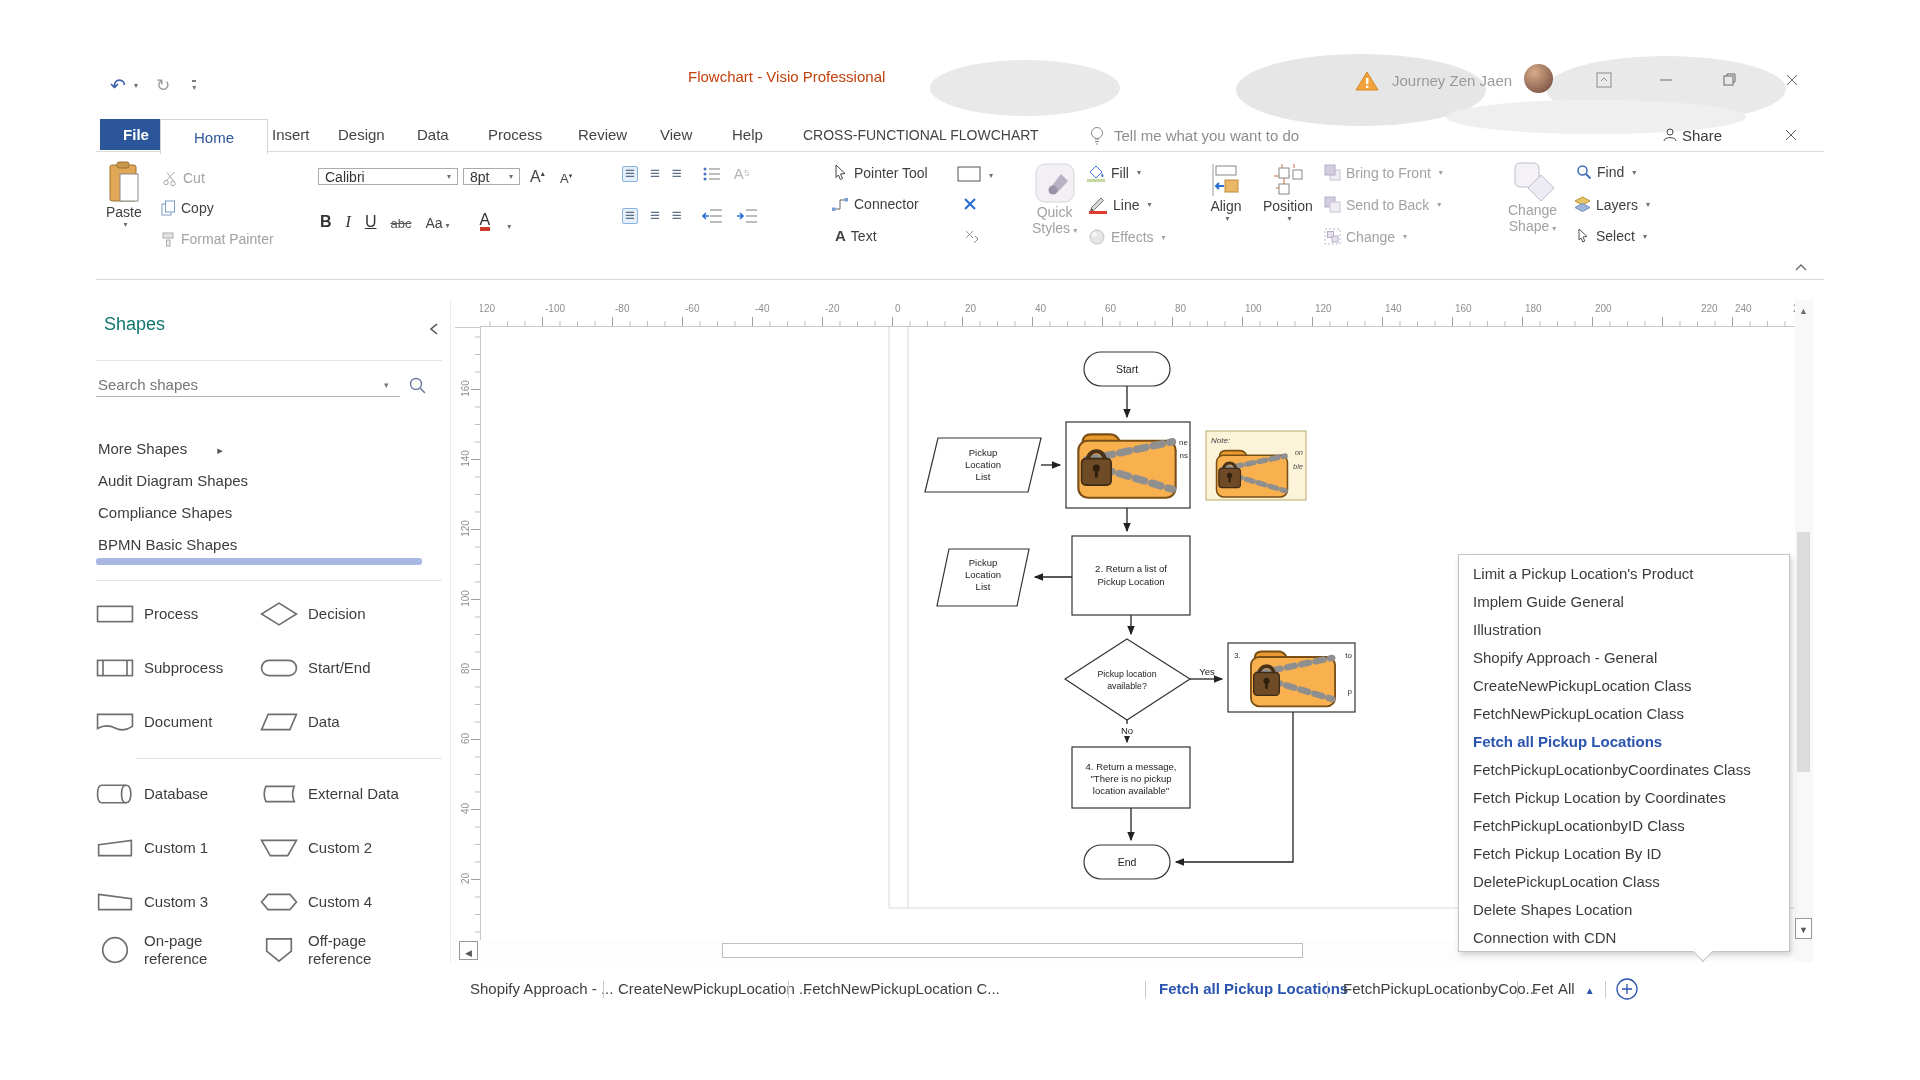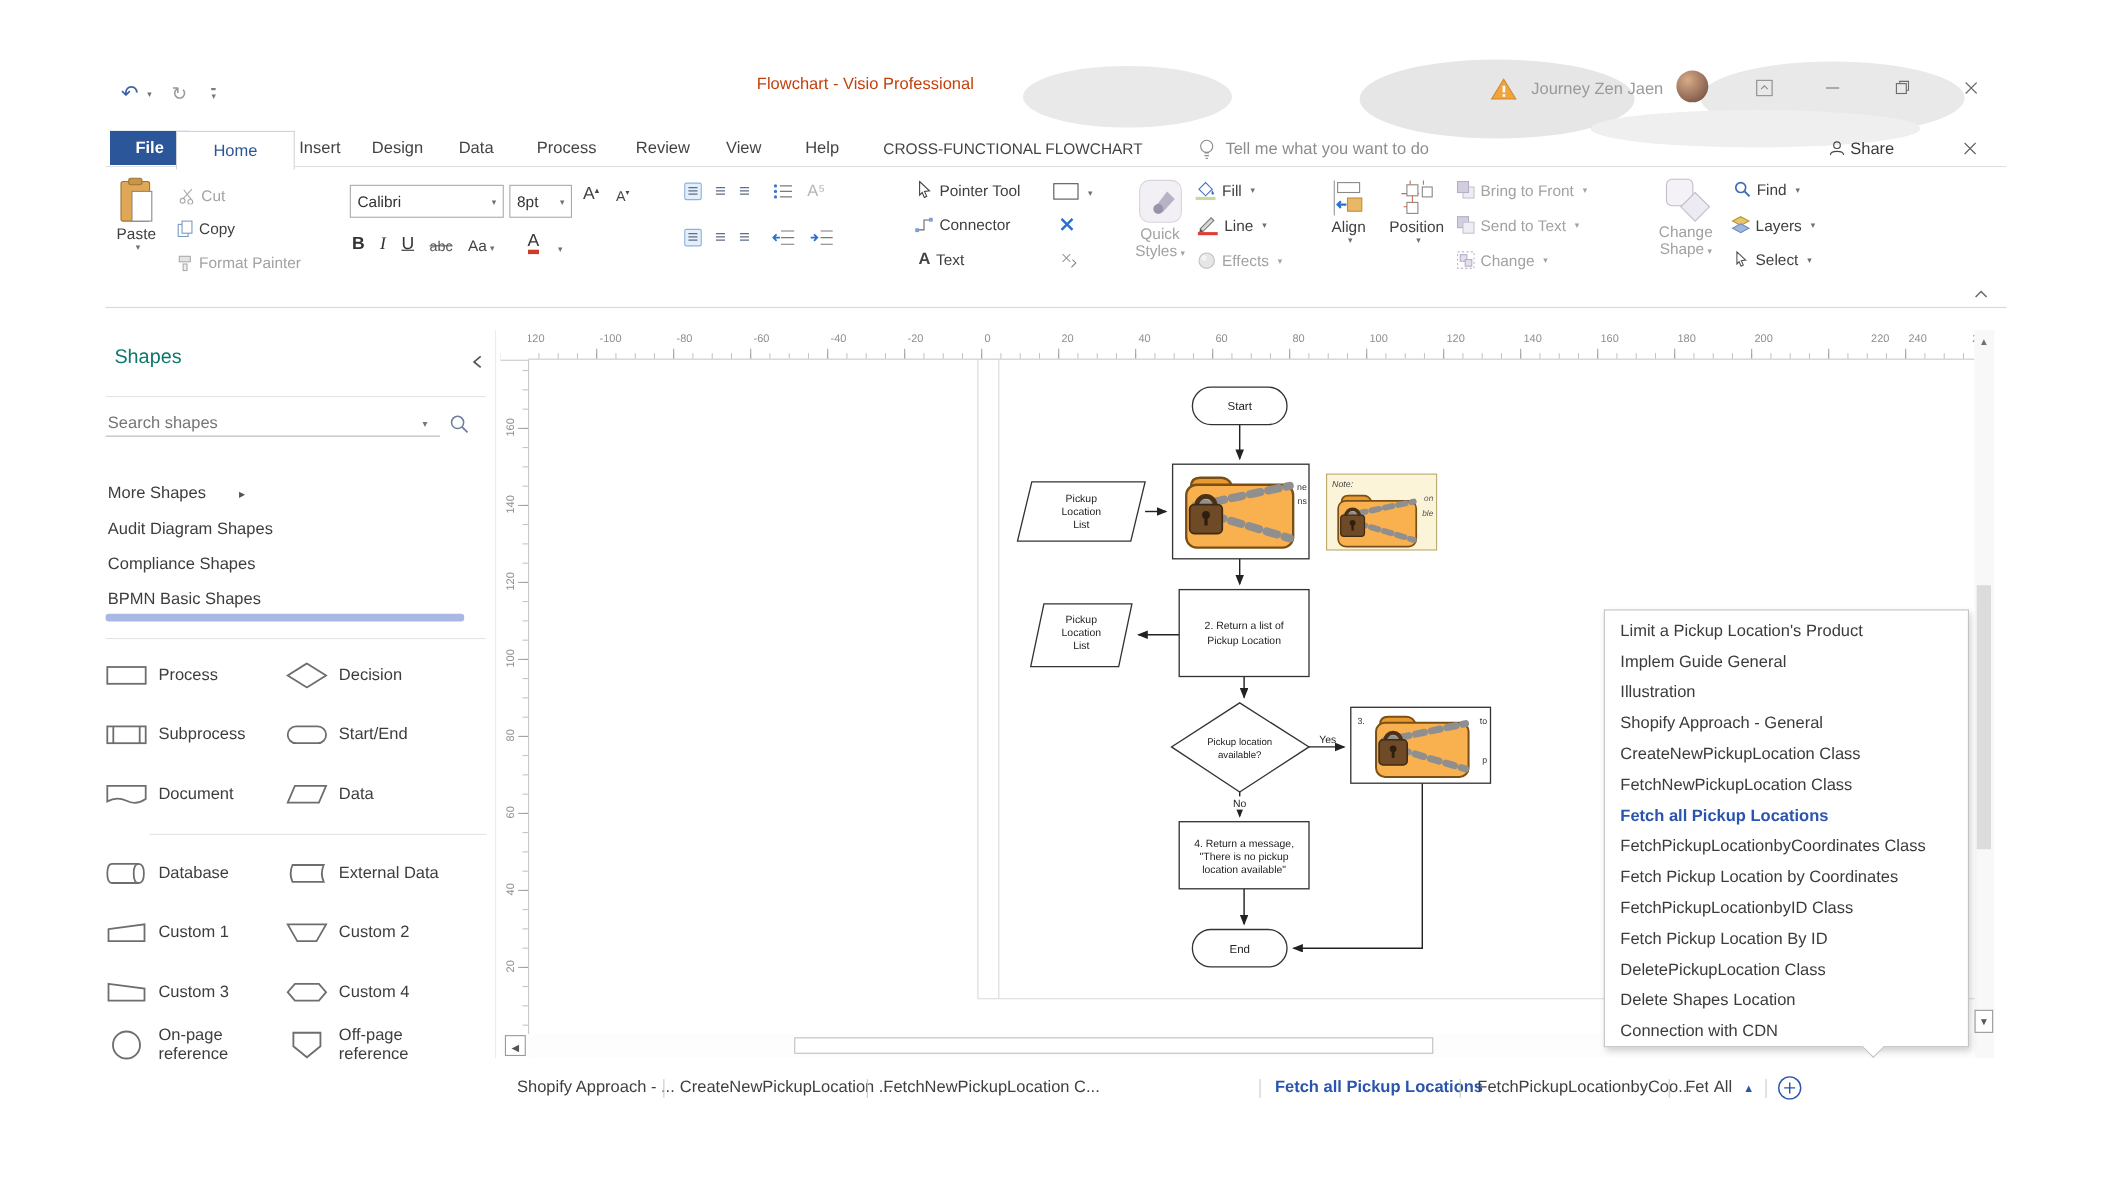--- a/index.html
+++ b/index.html
@@ -11,21 +11,21 @@
   .tab{position:absolute;top:119px;height:31px;display:flex;align-items:center;justify-content:center;font-size:15px;color:#444;z-index:2;white-space:nowrap;padding:0 10px}
   .tab.file{background:#2b579a;color:#fff;font-weight:bold}
   .tab.active{background:#fff;border:1px solid #d4d4d4;border-bottom:none;color:#2b579a;height:34px}
   .grp-label{position:absolute;top:261px;font-size:12px;color:#7f7f7f;transform:translateX(-50%);white-space:nowrap}
   .vsep{position:absolute;top:158px;height:100px;width:1px;background:#e1e1e1}
   .blabel{font-size:14px;color:#3f3f3f;white-space:nowrap}
   .gray, .gray *{color:#a2a2a2!important}
   .caret{font-size:8px;color:#6f6f6f;margin-left:3px}
   .bigbtn{position:absolute;display:flex;flex-direction:column;align-items:center;font-size:14px}
   .smallbtn{position:absolute;display:flex;align-items:center;gap:5px;font-size:14px;white-space:nowrap}
-  .combo{position:absolute;border:1px solid #ababab;background:#fff;font-size:14px;color:#333;display:flex;align-items:center;justify-content:space-between;padding:0 6px;height:30px;box-sizing:border-box}
+  .combo{position:absolute;border:1px solid #ababab;background:#fff;font-size:14px;color:#333;display:flex;align-items:center;justify-content:space-between;padding:0 6px;height:17px;box-sizing:border-box}
   .pq{font-size:17px;color:#5f6f87;line-height:14px}
   .pqsel{border:1px solid #88b3e0;background:#e4effa;border-radius:2px;padding:0 2px}
   .launcher{position:absolute;width:13px;height:13px;border-left:1px solid #9a9a9a;border-bottom:1px solid #9a9a9a;color:#9a9a9a;font-size:9px;line-height:11px;text-align:right}
   
   .stencil{position:absolute;left:98px;font-size:15px;color:#3d3d3d;white-space:nowrap}
   .gal-item{position:absolute;display:flex;align-items:center;gap:10px}
   .gal-label{font-size:15px;color:#3d3d3d;white-space:nowrap;line-height:18px}
   
   #hruler{position:absolute;left:455px;top:300px;width:1340px;height:26px;background:#fff;border-bottom:1px solid #c9c9c9;overflow:hidden;z-index:3;
     background-image:linear-gradient(to right,#9e9e9e 1px,transparent 1px),linear-gradient(to right,#bdbdbd 1px,transparent 1px);
@@ -305,21 +305,21 @@
         <rect x="1" y="1" width="10" height="10" fill="#d3cede" stroke="#b5aec6"></rect>
       </svg>
     <span class="blabel">Bring to Front</span>
       <span class="caret">▾</span>
   </div>
   <div class="smallbtn gray" style="left:1324px;top:196px;z-index:2">
     <svg width="17" height="17" viewBox="0 0 17 17">
         <rect x="1" y="1" width="10" height="10" fill="#d3cede" stroke="#b5aec6"></rect>
         <rect x="6" y="6" width="10" height="10" fill="#efedf3" stroke="#c8c2d2"></rect>
       </svg>
-    <span class="blabel">Send to Text</span>
+    <span class="blabel">Send to Back</span>
       <span class="caret">▾</span>
   </div>
   <div class="smallbtn gray" style="left:1324px;top:228px;z-index:2">
     <svg width="17" height="17" viewBox="0 0 17 17">
         <rect x="1" y="1" width="15" height="15" fill="none" stroke="#c0b8d0" stroke-dasharray="2 2"></rect>
         <rect x="3.5" y="3.5" width="6" height="6" fill="#e4e0ec" stroke="#b5aec6"></rect>
         <rect x="8" y="8" width="6" height="6" fill="#e4e0ec" stroke="#b5aec6"></rect>
       </svg>
     <span class="blabel">Change</span>
       <span class="caret">▾</span>

